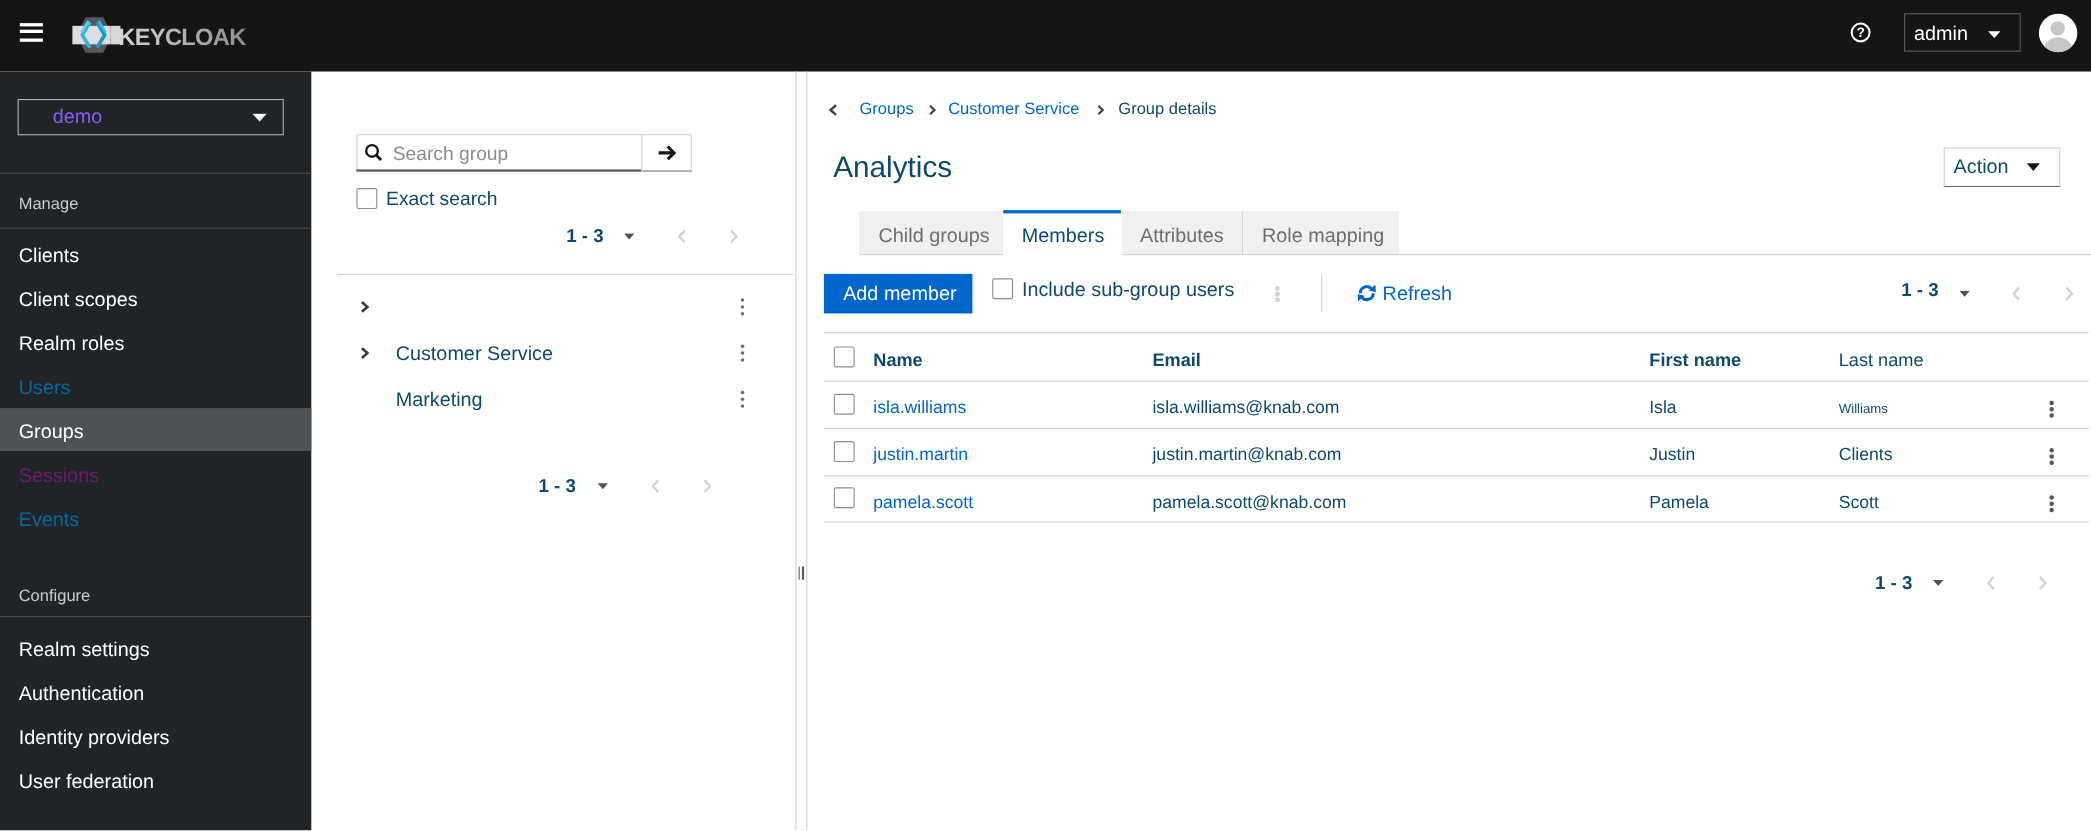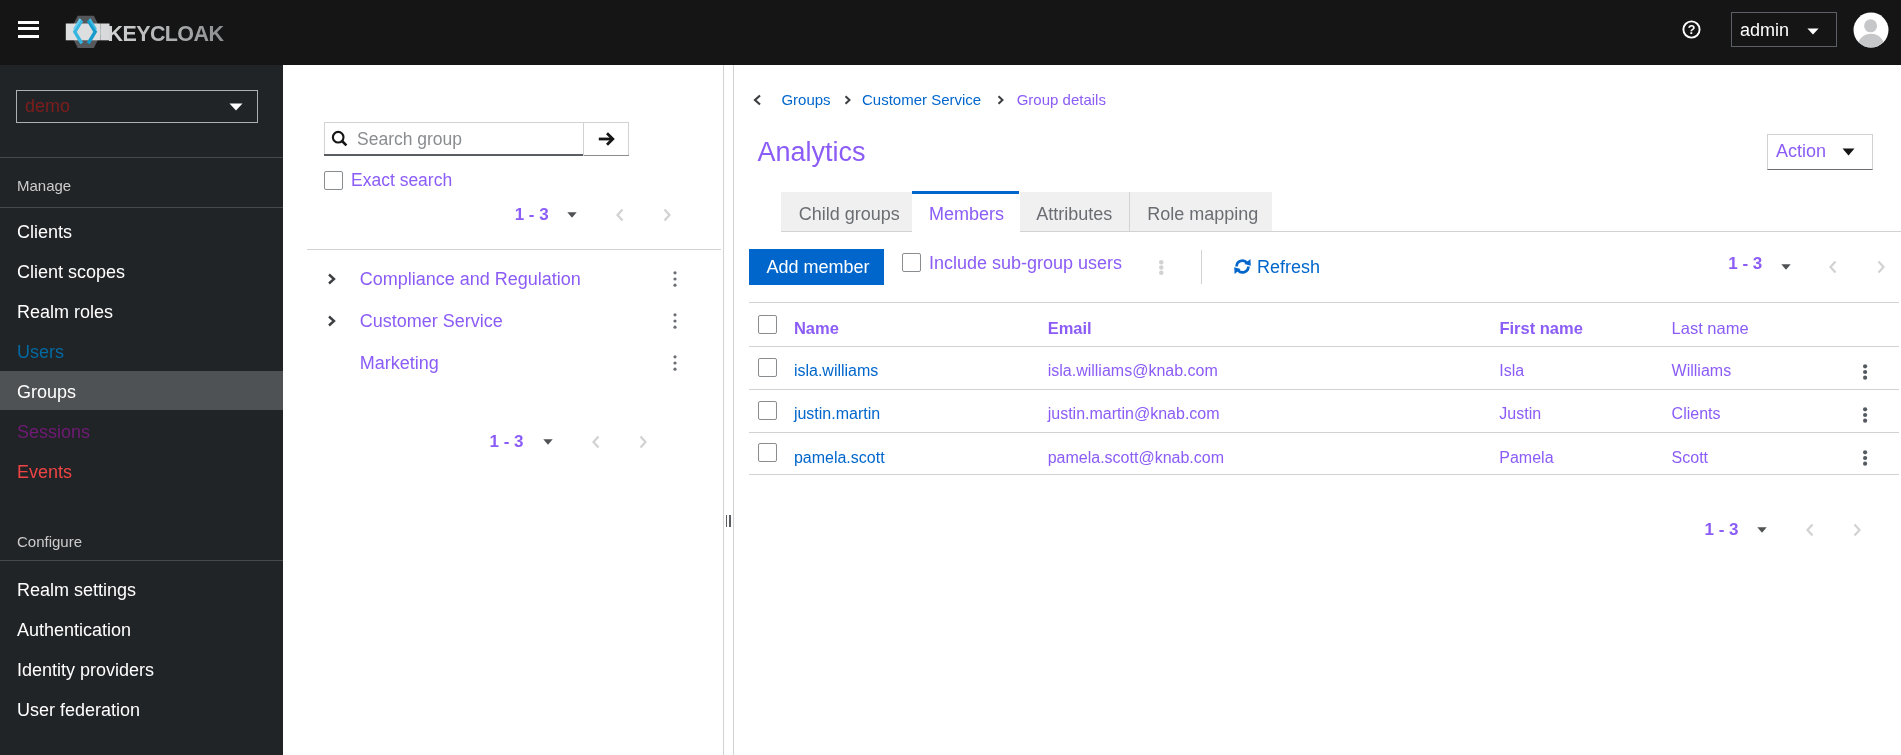--- a/index.html
+++ b/index.html
@@ -2,21 +2,21 @@
 <html><head><meta charset="utf-8">
 <style>
 *{margin:0;padding:0;box-sizing:border-box}
 html,body{width:1901px;height:755px;overflow:hidden;background:#fff;
 font-family:"Liberation Sans",sans-serif;}
 .abs{position:absolute}
 #page{position:relative;width:1901px;height:755px;background:#fff}
 .cb{position:absolute;width:19px;height:19px;border:1.5px solid #8a8d90;border-radius:2px;background:#fff}
 .hline{position:absolute;height:1px;background:#d2d2d2}
 .vline{position:absolute;width:1px;background:#d2d2d2}
-.t{position:absolute;white-space:nowrap;font-size:18px;color:#8b5cf6}
+.t{position:absolute;white-space:nowrap;font-size:18px;color:#0c4a6e}
 .link{color:#0066cc}
 .gray{color:#6a6e73}
 </style></head>
 <body>
 <div id="page">
 
 <div class="abs" style="left:0;top:0;width:1901px;height:65px;background:#151515"></div>
 <div class="abs" style="left:18px;top:20.5px;width:21px;height:3px;background:#fff"></div>
 <div class="abs" style="left:18px;top:27.4px;width:21px;height:3px;background:#fff"></div>
 <div class="abs" style="left:18px;top:34.5px;width:21px;height:3px;background:#fff"></div>
@@ -58,34 +58,34 @@
  <circle cx="18" cy="18" r="17.5" fill="#fff"></circle>
  <g clip-path="url(#avc)">
   <circle cx="17.6" cy="13.8" r="6.5" fill="#c5c7c9"></circle>
   <path d="M4 36 a14 14.2 0 0 1 28 0 z" fill="#c5c7c9"></path>
  </g>
 </svg>
 
 <div class="abs" style="left:0;top:65px;width:283px;height:690px;background:#212427"></div>
 <div class="abs" style="left:0;top:371px;width:283px;height:38.5px;background:#4f5255"></div>
 <div class="abs" style="left:16px;top:90px;width:242px;height:33px;border:1px solid #aeb0b3"></div>
-<div class="t" style="left:25px;top:97px;line-height:18px;color:#7f1d1d">demo</div>
+<div class="t" style="left:48px;top:97px;line-height:18px;color:#8b5cf6">demo</div>
 <svg class="abs" style="left:229px;top:103px" width="14" height="8" viewBox="0 0 14 8">
       <polygon points="0.5,0.5 13.5,0.5 7,7.5" fill="#fff"></polygon>
     </svg>
 <div class="abs" style="left:0;top:156.5px;width:283px;height:1px;background:#47494c"></div>
 <div class="t" style="left:17px;top:178px;line-height:15px;font-size:15px;color:#ccc">Manage</div>
 <div class="abs" style="left:0;top:207px;width:283px;height:1px;background:#47494c"></div>
 <div class="t" style="left:17px;top:212px;line-height:40px;color:#fff">Clients</div>
 <div class="t" style="left:17px;top:252px;line-height:40px;color:#fff">Client scopes</div>
 <div class="t" style="left:17px;top:292px;line-height:40px;color:#fff">Realm roles</div>
 <div class="t" style="left:17px;top:332px;line-height:40px;color:#0369a1">Users</div>
 <div class="t" style="left:17px;top:372px;line-height:40px;color:#fff">Groups</div>
 <div class="t" style="left:17px;top:412px;line-height:40px;color:#701a75">Sessions</div>
-<div class="t" style="left:17px;top:452px;line-height:40px;color:#ef4444">Events</div>
+<div class="t" style="left:17px;top:452px;line-height:40px;color:#0369a1">Events</div>
 <div class="t" style="left:17px;top:534px;line-height:15px;font-size:15px;color:#ccc">Configure</div>
 <div class="abs" style="left:0;top:559.5px;width:283px;height:1px;background:#47494c"></div>
 <div class="t" style="left:17px;top:570px;line-height:40px;color:#fff">Realm settings</div>
 <div class="t" style="left:17px;top:610px;line-height:40px;color:#fff">Authentication</div>
 <div class="t" style="left:17px;top:650px;line-height:40px;color:#fff">Identity providers</div>
 <div class="t" style="left:17px;top:690px;line-height:40px;color:#fff">User federation</div>
 
 <div class="abs" style="left:324px;top:122px;width:305px;height:34px;border:1px solid #d2d2d2"></div>
 <div class="abs" style="left:324px;top:154px;width:259px;height:2px;background:#5a5e63"></div>
     <div class="abs" style="left:583px;top:154.5px;width:46px;height:1.5px;background:#8a8d90"></div>
@@ -111,21 +111,20 @@
     </svg>
 <svg class="abs" style="left:663px;top:208px" width="8" height="14" viewBox="0 0 8 14">
       <polyline points="1.5,1.5 6.5,7 1.5,12.5" fill="none" stroke="#d2d2d2" stroke-width="2.2"></polyline>
     </svg>
 
 <div class="hline" style="left:307px;top:248.6px;width:414px"></div>
 
 <svg class="abs" style="left:327px;top:273px" width="9" height="12" viewBox="0 0 9 12">
       <polyline points="2,1.5 7,6 2,10.5" fill="none" stroke="#3c3f42" stroke-width="2.4"></polyline>
     </svg>
-<div class="t" style="left:359.7px;top:259px;line-height:40px">Compliance and Regulation</div>
 <svg class="abs" style="left:672px;top:270px" width="6" height="18" viewBox="0 0 6 18">
       <circle cx="3" cy="2.8" r="1.6" fill="#6a6e73"></circle>
       <circle cx="3" cy="9" r="1.6" fill="#6a6e73"></circle>
       <circle cx="3" cy="15.2" r="1.6" fill="#6a6e73"></circle>
     </svg>
 <svg class="abs" style="left:327px;top:314.5px" width="9" height="12" viewBox="0 0 9 12">
       <polyline points="2,1.5 7,6 2,10.5" fill="none" stroke="#3c3f42" stroke-width="2.4"></polyline>
     </svg>
 <div class="t" style="left:359.7px;top:300.5px;line-height:40px">Customer Service</div>
 <svg class="abs" style="left:672px;top:311.5px" width="6" height="18" viewBox="0 0 6 18">
@@ -224,21 +223,21 @@
 <div class="cb" style="left:757.9px;top:315px"></div>
 <div class="t" style="left:793.9px;top:318px;line-height:21px;font-weight:bold;font-size:16.5px">Name</div>
 <div class="t" style="left:1047.7px;top:318px;line-height:21px;font-weight:bold;font-size:16.5px">Email</div>
 <div class="t" style="left:1499.4px;top:318px;line-height:21px;font-weight:bold;font-size:16.5px">First name</div>
 <div class="t" style="left:1671.6px;top:318px;line-height:21px;font-weight:normal;font-size:16.5px">Last name</div>
 
 <div class="cb" style="left:757.9px;top:357.5px"></div>
 <div class="t link" style="left:793.9px;top:361px;line-height:20px;font-size:16px">isla.williams</div>
 <div class="t" style="left:1047.7px;top:361px;line-height:20px;font-size:16px">isla.williams@knab.com</div>
 <div class="t" style="left:1499.3px;top:361px;line-height:20px;font-size:16px">Isla</div>
-<div class="t" style="left:1671.6px;top:361px;line-height:20px;font-size:16px">Williams</div>
+<div class="t" style="left:1671.6px;top:361px;line-height:20px;font-size:12px">Williams</div>
 <svg class="abs" style="left:1862.8px;top:364px" width="5" height="16" viewBox="0 0 5 16">
       <circle cx="2.1" cy="2.3" r="2.1" fill="#545a61"></circle>
       <circle cx="2.1" cy="8" r="2.1" fill="#545a61"></circle>
       <circle cx="2.1" cy="13.7" r="2.1" fill="#545a61"></circle>
     </svg>
 
 <div class="cb" style="left:757.9px;top:400.5px"></div>
 <div class="t link" style="left:793.9px;top:404.3px;line-height:20px;font-size:16px">justin.martin</div>
 <div class="t" style="left:1047.7px;top:404.3px;line-height:20px;font-size:16px">justin.martin@knab.com</div>
 <div class="t" style="left:1499.3px;top:404.3px;line-height:20px;font-size:16px">Justin</div>

